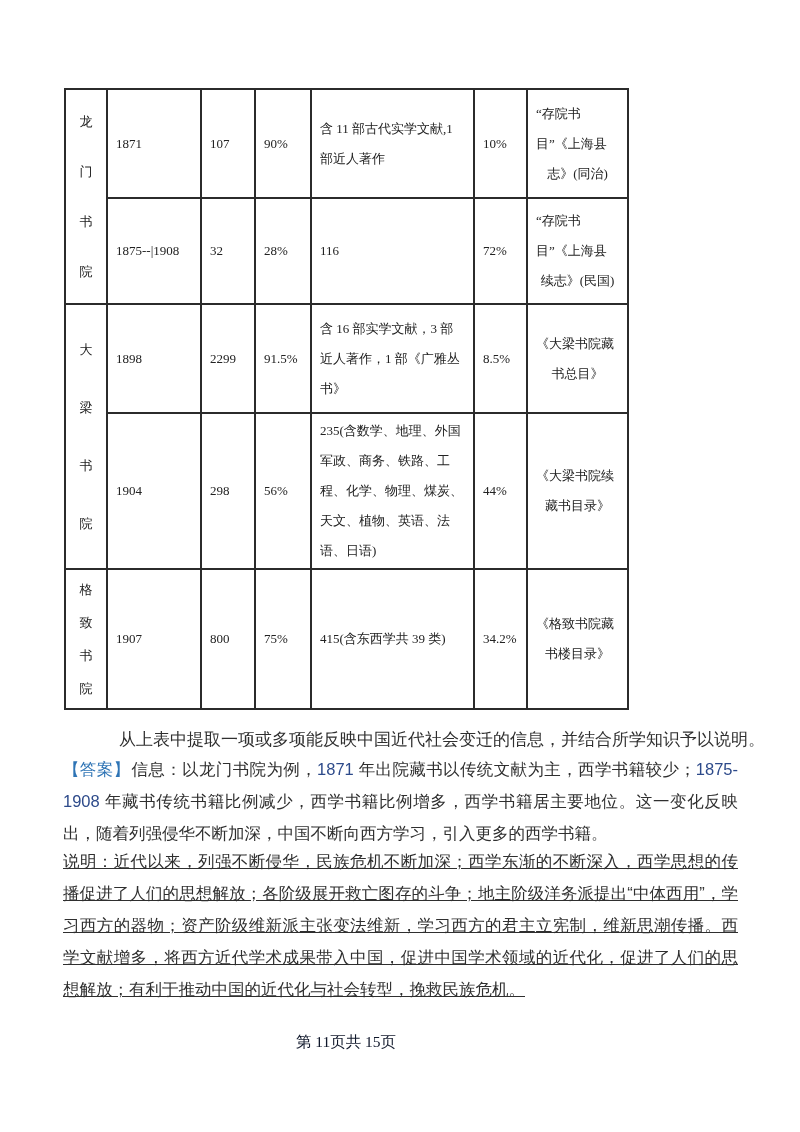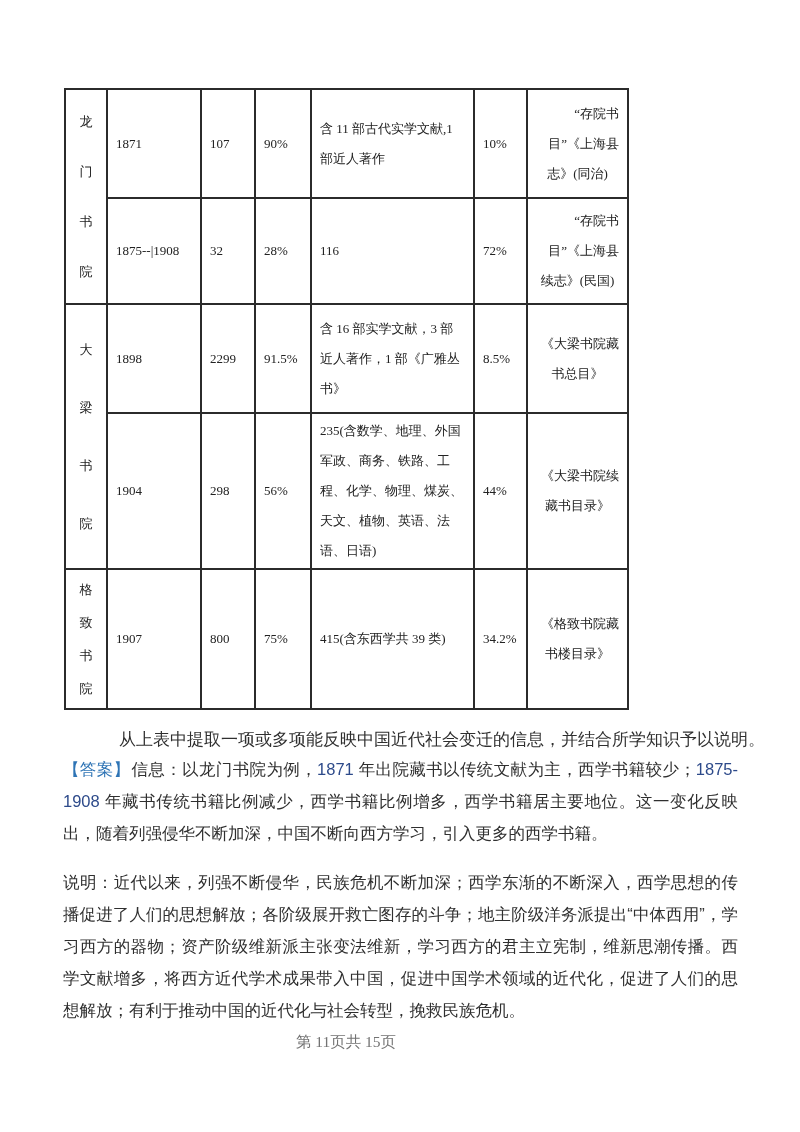--- a/index.html
+++ b/index.html
@@ -32,21 +32,21 @@
     white-space:pre-line;
   }
   td.academy.g1{line-height:50px;}
   td.academy.g2{line-height:58px;}
   td.academy.g3{line-height:33px;}
   td.year{text-align:left;padding-left:12px;}
   td.count{text-align:left;padding-left:9px;}
   td.pct1{text-align:left;padding-left:9px;}
   td.desc{text-align:left;padding:2px 7px;line-height:31px;}
   td.pct2{text-align:left;padding-left:5px;padding-right:2px;border-radius:6px;}
-  td.source{text-align:right;padding:2px 5px;line-height:33px;text-align-last:center;}
+  td.source{text-align:left;padding:2px 5px;line-height:33px;text-align-last:center;}
   tr.r1{height:109px;} tr.r2{height:106px;} tr.r3{height:109px;}
   tr.r4{height:148px;} tr.r5{height:140px;}
   
   .attribution{
     position:absolute;left:64px;top:702px;width:668px;
     text-align:right;
     font-family:"Liberation Serif", serif;
     font-size:14px;line-height:22px;color:#333333;
     letter-spacing:1px;
   }
@@ -55,28 +55,29 @@
     font-size:17px;line-height:32px;margin-left:45px;
   }
   .answer-p1{
     position:absolute;left:63px;top:753px;width:675px;
     font-size:16.5px;line-height:32px;
     text-align:justify;
   }
   .answer-label{color:var(--c-label,#2E74B5);margin-right:1px;}
   .answer-p1 .num, .answer-p2 .num{color:var(--c-num,#2d4a8a);}
   .answer-p2{
-    position:absolute;left:63px;top:866px;width:675px;
+    position:absolute;left:63px;top:845px;width:675px;
     font-size:16.5px;line-height:32px;
     text-align:justify;
+    text-decoration:underline;
   }
   .page-footer{
     position:absolute;left:0;top:1030px;width:692px;
     text-align:center;
-    font-size:15.5px;line-height:24px;color:#737373;
+    font-size:15.5px;line-height:24px;color:#0f172a;
     font-family:"Liberation Serif", serif;
   }
 </style>
 </head>
 <body>
 
 <div class="page">
 
   <table class="tbl">
     <colgroup>

